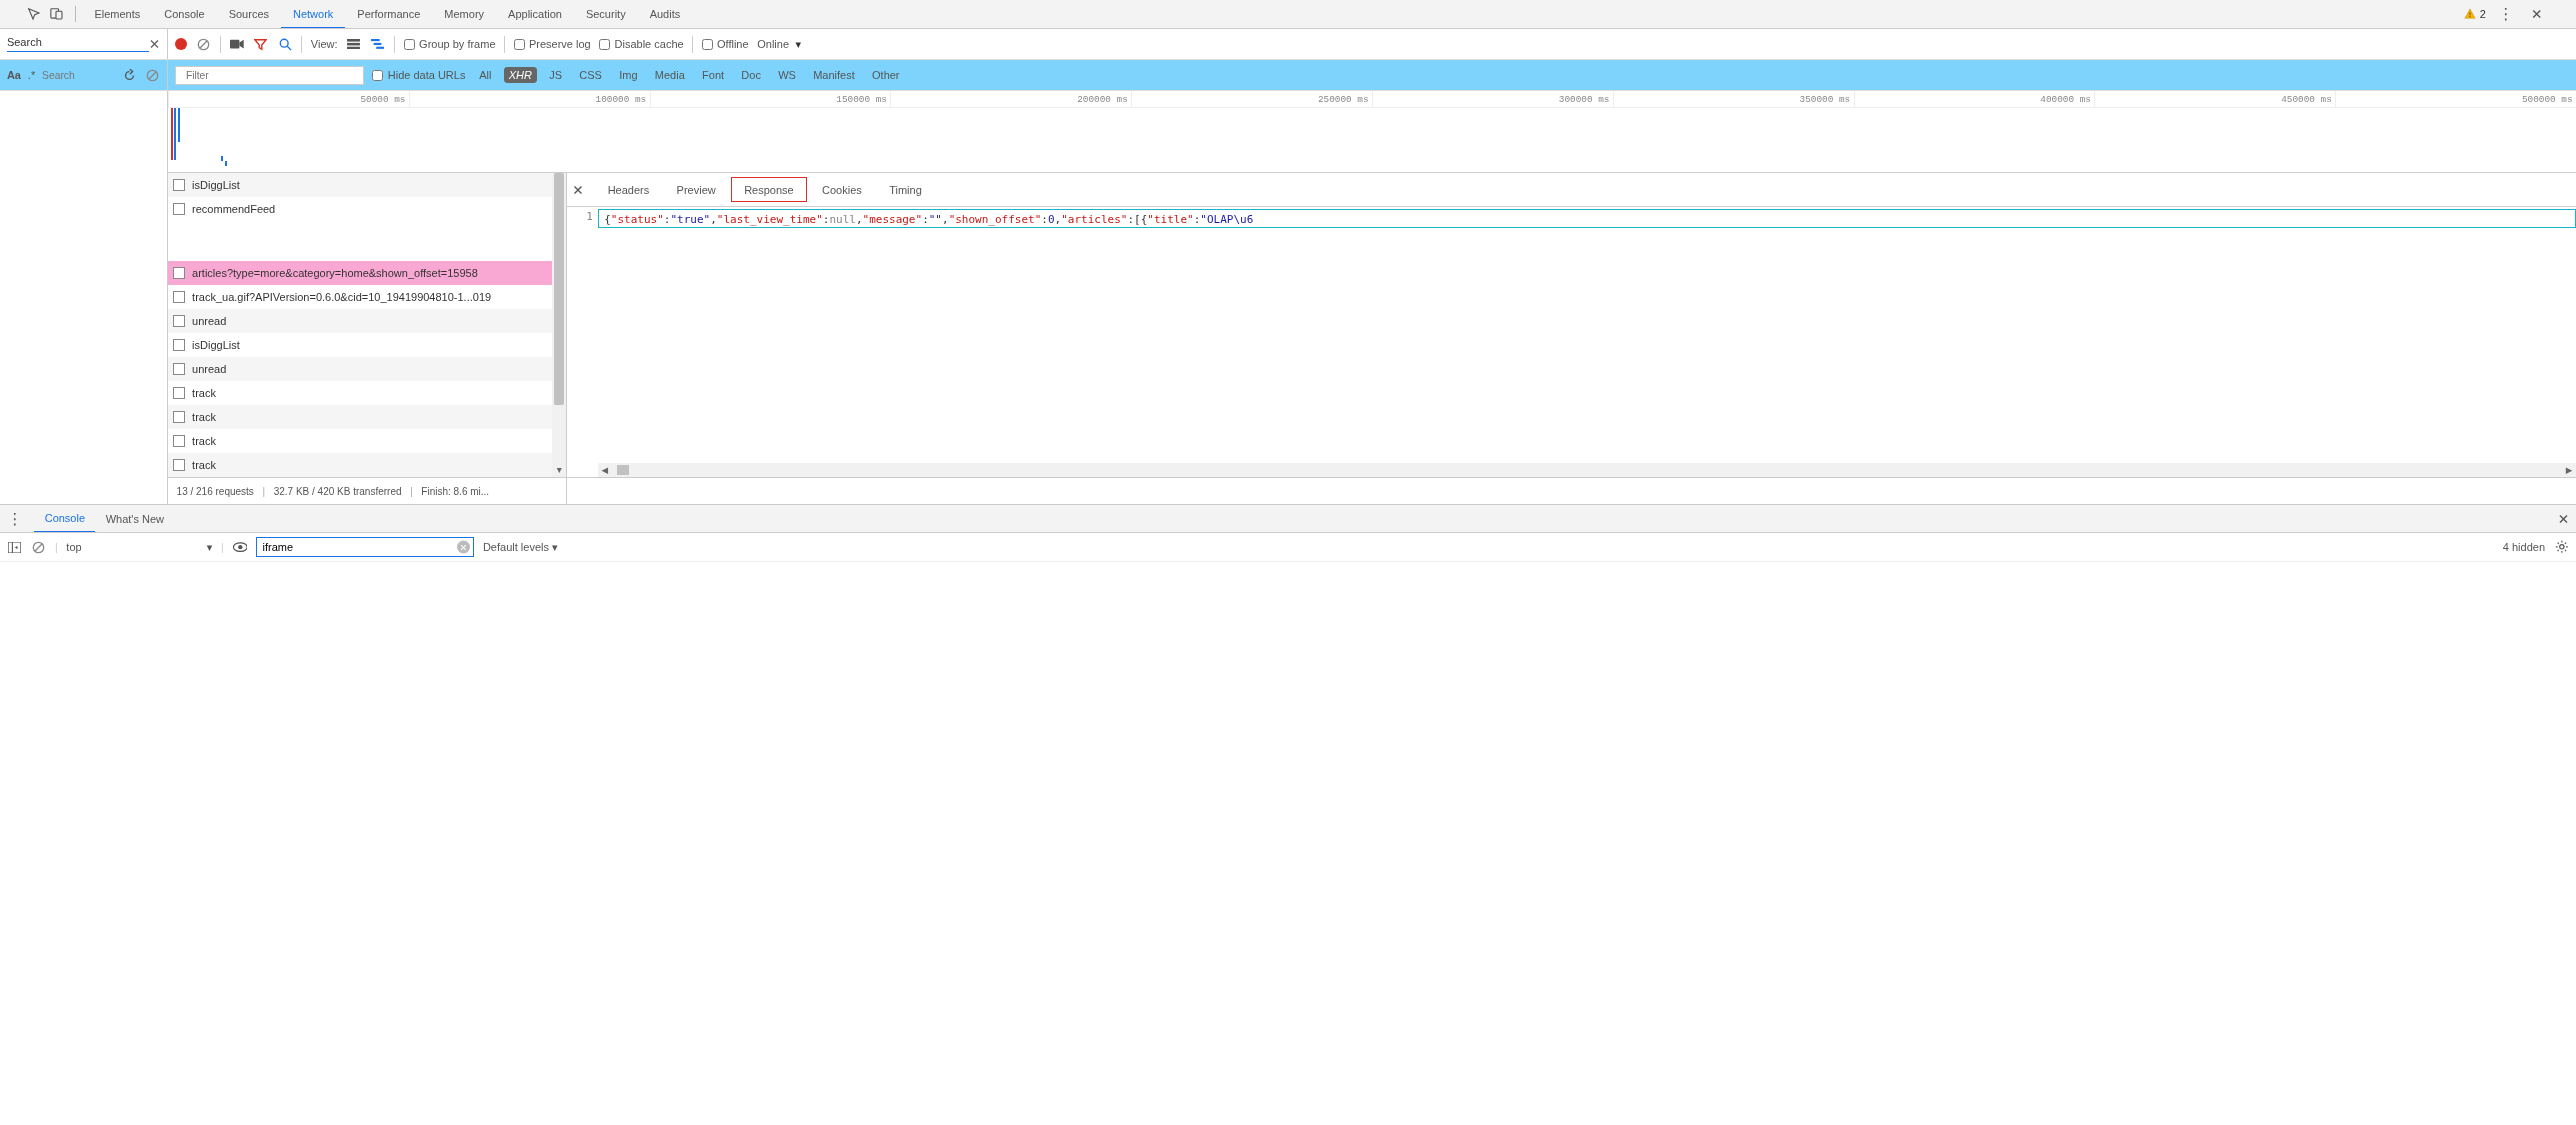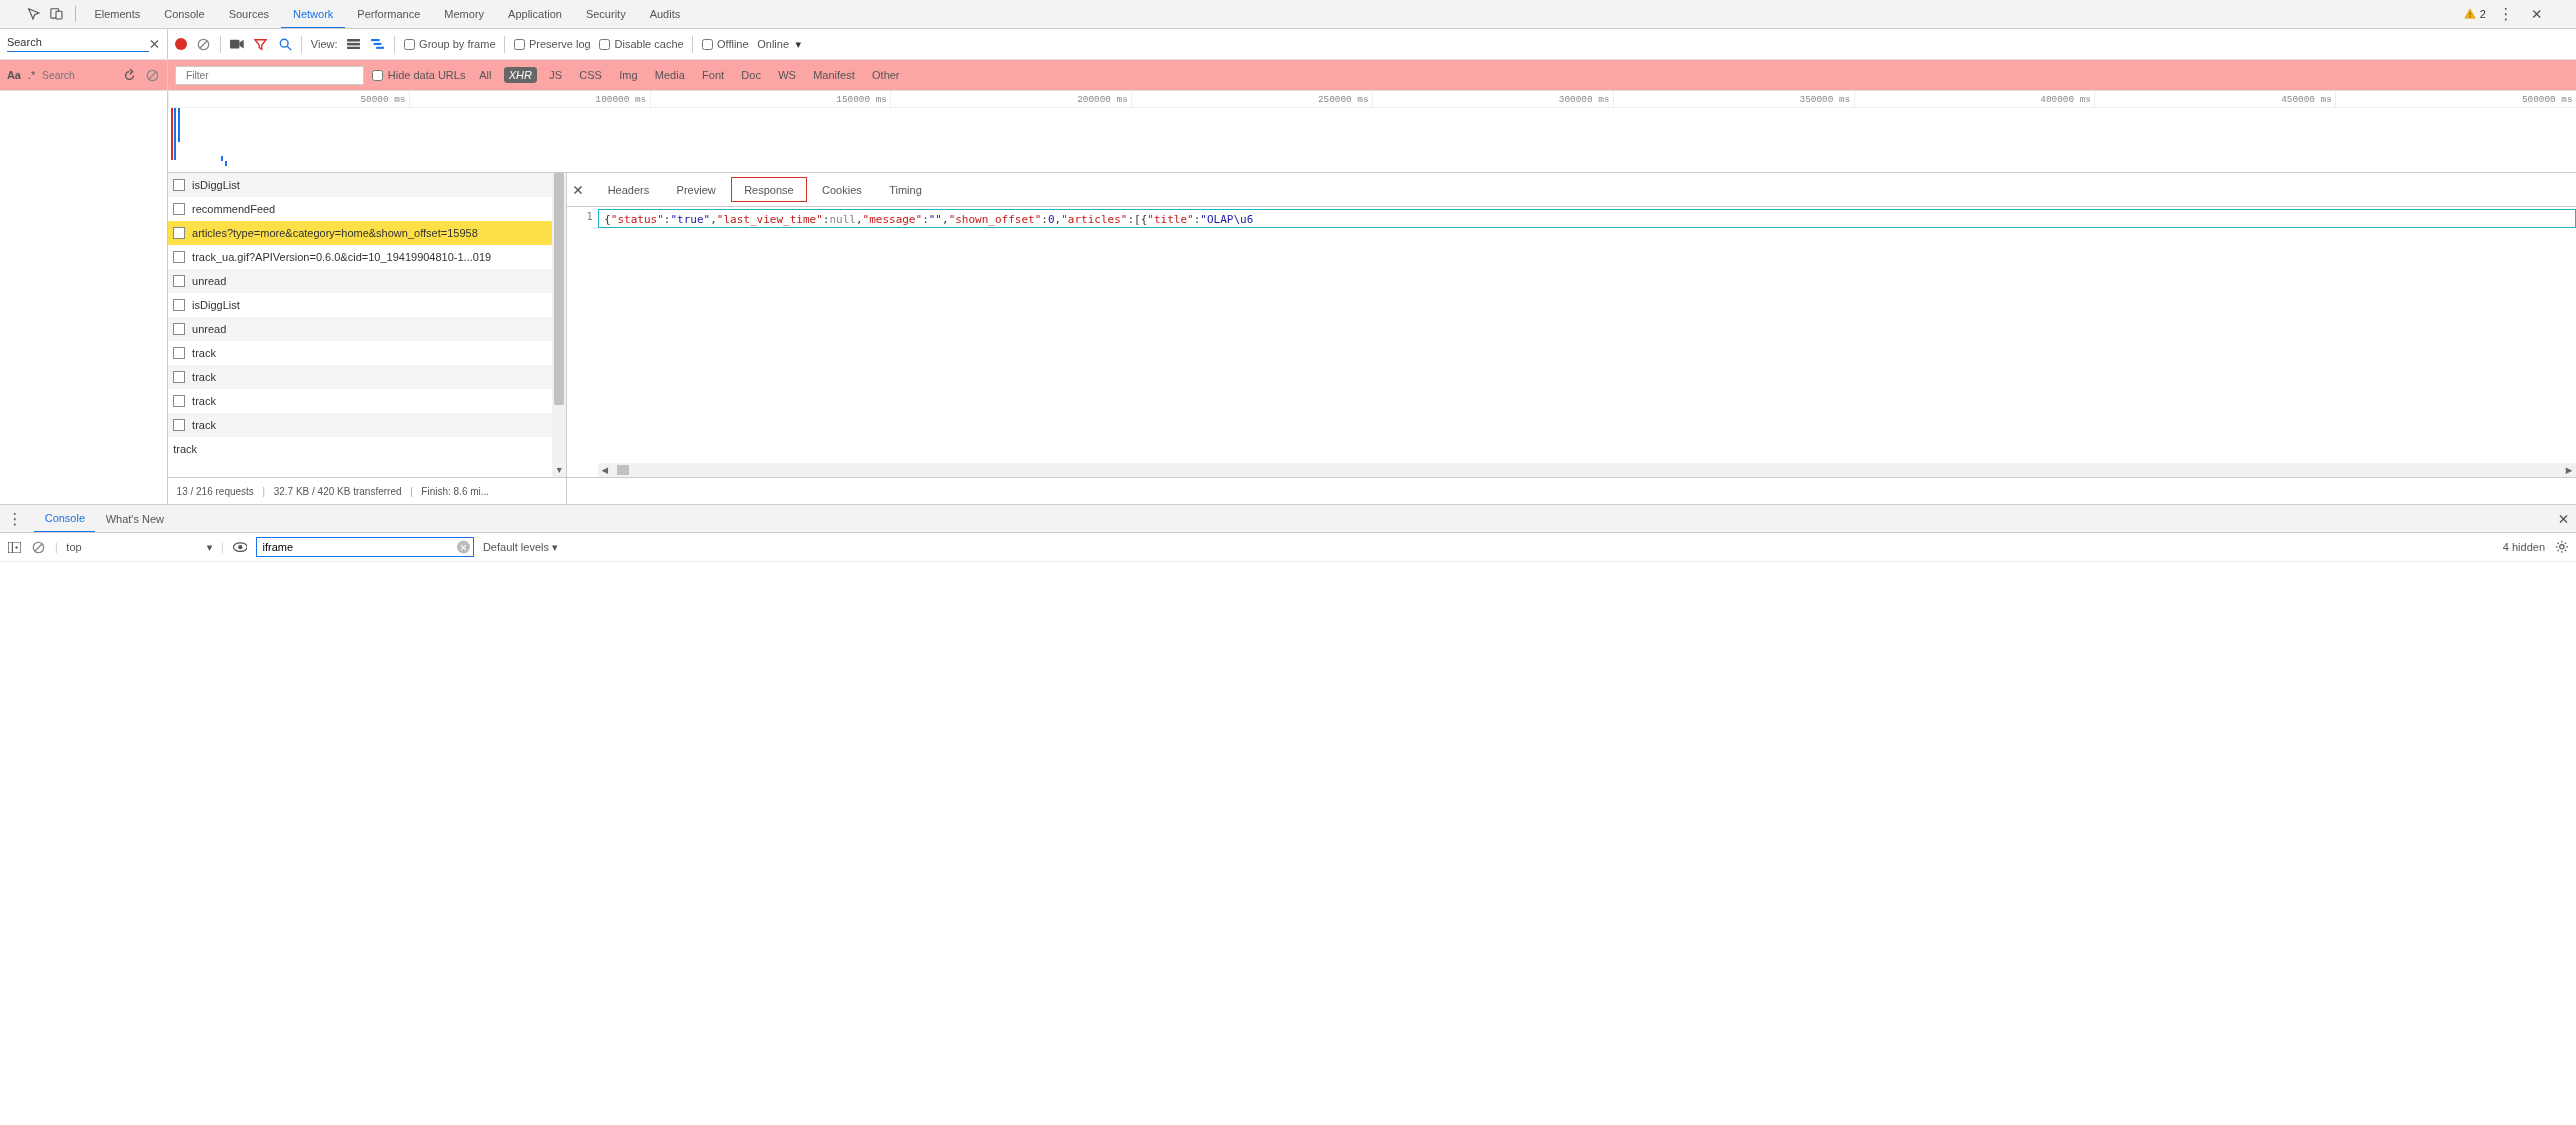--- a/index.html
+++ b/index.html
@@ -24,21 +24,21 @@
 .network-toolbar { flex: 1; display: flex; align-items: center; padding: 0 6.9px; gap: 8.6px; }
 .record-btn { width: 12px; height: 12px; border-radius: 50%; background: #d93025; }
 .tb-icon { width: 15.5px; height: 15.5px; display: flex; align-items: center; justify-content: center; cursor: pointer; color: #555; }
 .tb-sep { width: 0.9px; height: 17px; background: #ccc; }
 .view-label { color: #555; font-size: 11px; }
 .checkbox-label { display: flex; align-items: center; gap: 4.3px; color: #555; font-size: 11px; }
 .checkbox-label input { width: 11px; height: 11px; }
 .dropdown-arrow { color: #333; margin-left: 3.4px; }
 
 
-.row3 { display: flex; height: 31px; border-bottom: 0.9px solid #ddd; background: #fca5a5; }
+.row3 { display: flex; height: 31px; border-bottom: 0.9px solid #ddd; background: #7dd3fc; }
 .search-tools { width: 168px; display: flex; align-items: center; gap: 6.9px; padding: 0 6.9px; border-right: 0.9px solid #ccc; }
 .search-tools .aa { font-weight: bold; font-size: 11px; color: #555; cursor: pointer; }
 .search-tools .regex { font-size: 11px; color: #555; cursor: pointer; }
 .search-tools input { flex: 1; border: none; background: transparent; outline: none; font-size: 10.3px; min-width: 0; width: 34px; }
 .filter-bar { flex: 1; display: flex; align-items: center; padding: 0 6.9px; gap: 8.6px; }
 .filter-input { width: 189px; height: 19px; border: 0.9px solid #ccc; background: #fff; padding: 0 10px; font-size: 10.3px; outline: none; }
 .type-filters { display: flex; align-items: center; gap: 6.9px; }
 .type-filter { color: #555; font-size: 11px; cursor: pointer; padding: 1.7px 5.2px; border-radius: 3.4px; }
 .type-filter.active { background: #666; color: #fff; font-style: italic; }
 
@@ -54,21 +54,21 @@
 .timeline-graph { height: 64px; position: relative; }
 .timeline-graph .mark { position: absolute; top: 0; width: 1.7px; height: 43px; }
 
 
 .req-split { flex: 1; display: flex; min-height: 0; border-bottom: 0.9px solid #ccc; }
 .req-list { width: 399px; border-right: 0.9px solid #ccc; display: flex; flex-direction: column; position: relative; }
 .req-list-header { height: 34px; display: flex; align-items: center; padding: 0 8.6px; border-bottom: 0.9px solid #ccc; font-size: 11px; color: #333; }
 .req-list-body { flex: 1; overflow: hidden; position: relative; }
 .req-row { height: 24px; display: flex; align-items: center; padding: 0 5.2px; gap: 6.9px; font-size: 11px; color: #333; cursor: pointer; white-space: nowrap; overflow: hidden; }
 .req-row:nth-child(odd) { background: #f5f5f5; }
-.req-row.selected { background: #fde047; }
+.req-row.selected { background: #f9a8d4; margin-top: 40px; }
 .req-row .file-icon { width: 12px; height: 12px; border: 0.9px solid #888; background: #fff; flex-shrink: 0; }
 .req-scroll { position: absolute; right: 0; top: 0; bottom: 0; width: 13.7px; background: #f1f1f1; }
 .req-scroll-thumb { position: absolute; right: 1.7px; top: 0; width: 10.3px; height: 232px; background: #c1c1c1; border-radius: 1.7px; }
 .req-scroll-arrow { position: absolute; width: 13.7px; height: 13.7px; display: flex; align-items: center; justify-content: center; color: #666; font-size: 8.6px; }
 .req-scroll-arrow.up { top: 0; }
 .req-scroll-arrow.down { bottom: 0; }
 
 .detail-panel { flex: 1; display: flex; flex-direction: column; min-width: 0; }
 .detail-tabs { height: 34px; display: flex; align-items: center; border-bottom: 0.9px solid #ccc; padding: 0 5.2px; gap: 3.4px; }
 .detail-tabs .close-x { cursor: pointer; color: #555; font-size: 13.7px; margin-right: 8.6px; }

